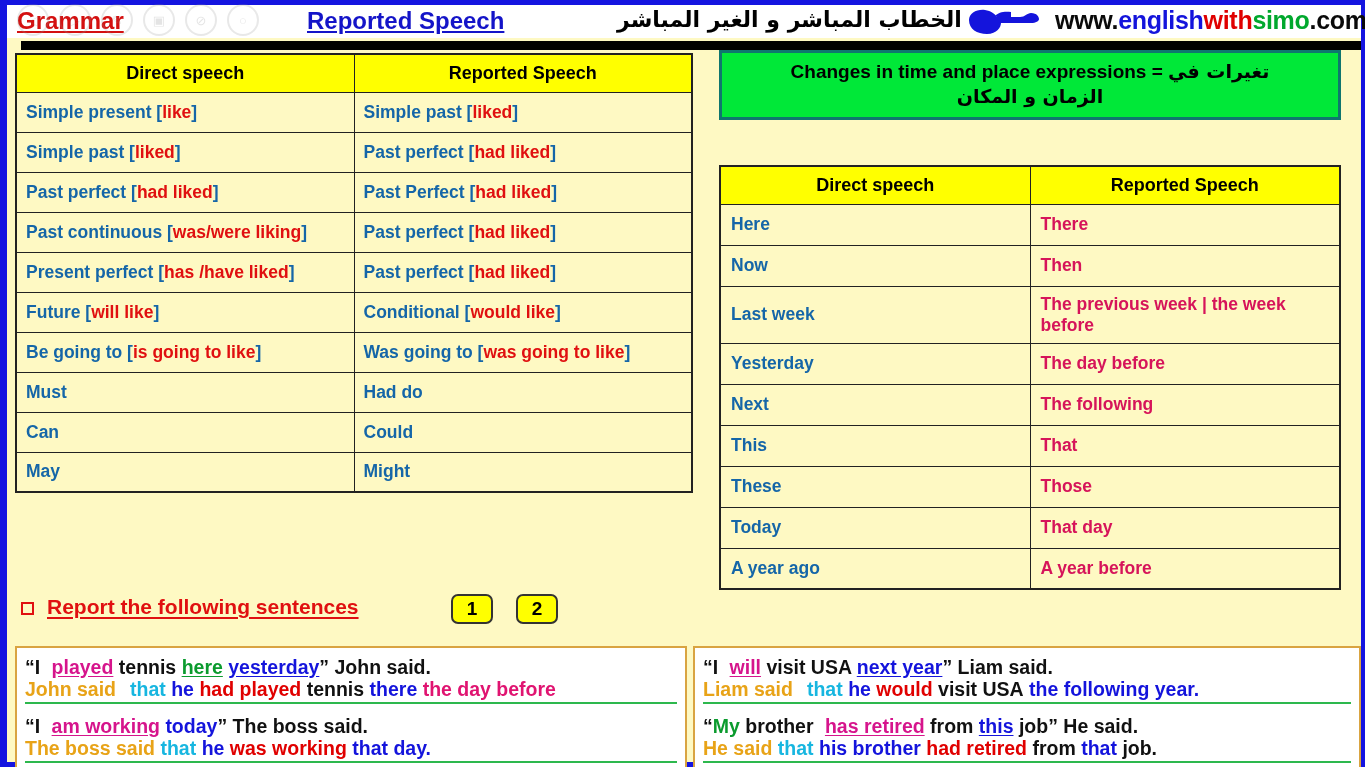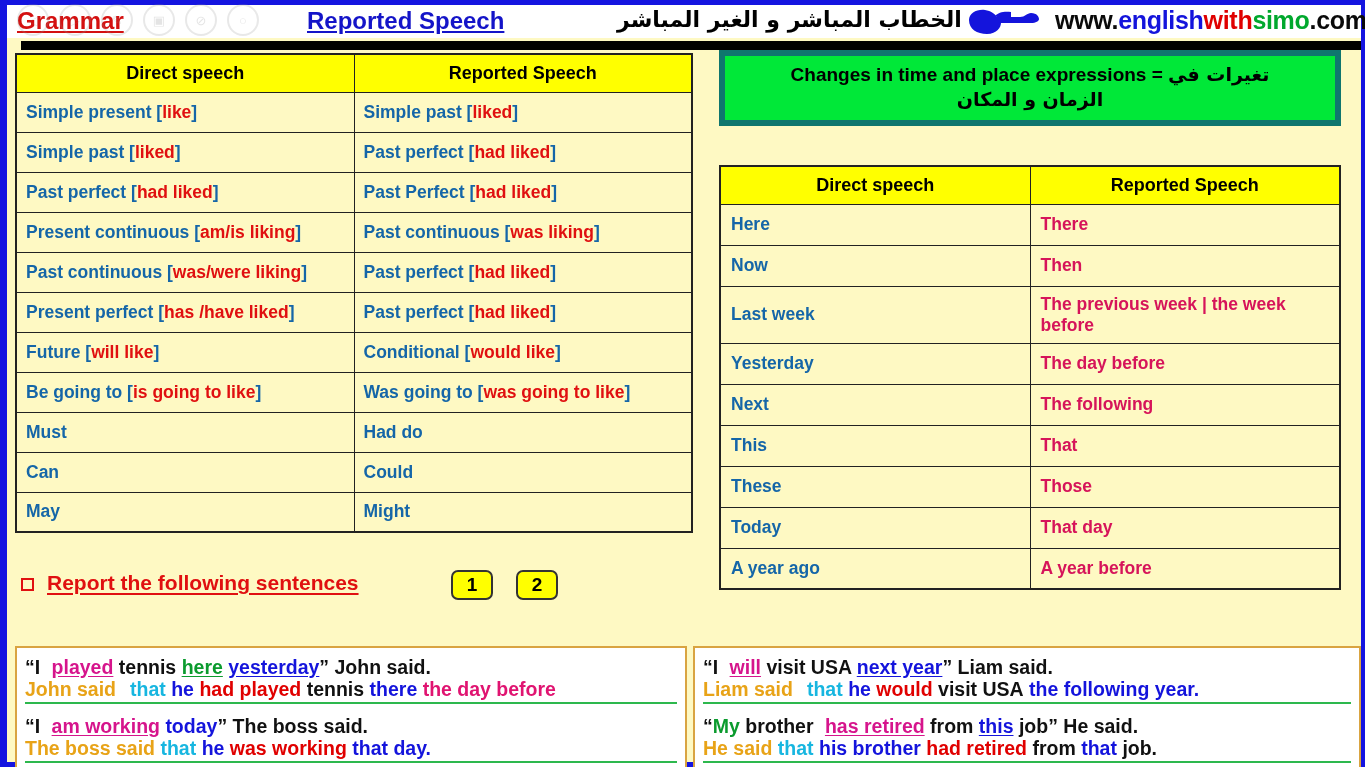--- a/index.html
+++ b/index.html
@@ -102,21 +102,21 @@
   }
   .tense-table td:first-child { width: 350px; }
   .tense-table .bk { color: #1566a8; }
   .tense-table .rd { color: #e01010; }
 
   
   .green-banner {
     position: absolute;
     left: 712px; top: 12px;
     width: 622px;
-    border: 6px solid #0f766e;
+    border: 3px solid #0f766e;
     background: #00e838;
     color: #000000;
     font-size: 19px;
     font-weight: bold;
     text-align: center;
     padding: 6px 8px 8px 8px;
     line-height: 1.32;
     font-family: "DejaVu Sans", sans-serif;
   }
   .green-banner .gb-en { font-family: "Liberation Sans", sans-serif; }
@@ -146,21 +146,21 @@
     font-weight: bold;
     vertical-align: middle;
   }
   .place-table td:first-child { width: 311px; color: #1566a8; }
   .place-table td:last-child { color: #d6145a; }
   .place-table tr.tall td { height: 57px; }
 
   
   .report-line {
     position: absolute;
-    left: 12px; top: 531px;
+    left: 12px; top: 555px;
     width: 680px; height: 40px;
   }
   .report-bullet {
     position: absolute; left: 2px; top: 9px;
     width: 13px; height: 13px;
     border: 2.5px solid #e01010;
   }
   .report-text {
     position: absolute; left: 28px; top: 2px;
     color: #e01010;
@@ -278,24 +278,20 @@
           </tr>
           <tr>
             <td><span class="bk">Simple past </span><span class="bk">[</span><span class="rd">liked</span><span class="bk">]</span></td>
             <td><span class="bk">Past perfect </span><span class="bk">[</span><span class="rd">had liked</span><span class="bk">]</span></td>
           </tr>
           <tr>
             <td><span class="bk">Past perfect </span><span class="bk">[</span><span class="rd">had liked</span><span class="bk">]</span></td>
             <td><span class="bk">Past Perfect </span><span class="bk">[</span><span class="rd">had liked</span><span class="bk">]</span></td>
           </tr>
           <tr>
-            <td><span class="bk">Present continuous </span><span class="bk">[</span><span class="rd">am/is liking</span><span class="bk">]</span></td>
-            <td><span class="bk">Past continuous </span><span class="bk">[</span><span class="rd">was liking</span><span class="bk">]</span></td>
-          </tr>
-          <tr>
             <td><span class="bk">Past continuous </span><span class="bk">[</span><span class="rd">was/were liking</span><span class="bk">]</span></td>
             <td><span class="bk">Past perfect </span><span class="bk">[</span><span class="rd">had liked</span><span class="bk">]</span></td>
           </tr>
           <tr>
             <td><span class="bk">Present perfect </span><span class="bk">[</span><span class="rd">has /have liked</span><span class="bk">]</span></td>
             <td><span class="bk">Past perfect </span><span class="bk">[</span><span class="rd">had liked</span><span class="bk">]</span></td>
           </tr>
           <tr>
             <td><span class="bk">Future </span><span class="bk">[</span><span class="rd">will like</span><span class="bk">]</span></td>
             <td><span class="bk">Conditional </span><span class="bk">[</span><span class="rd">would like</span><span class="bk">]</span></td>

